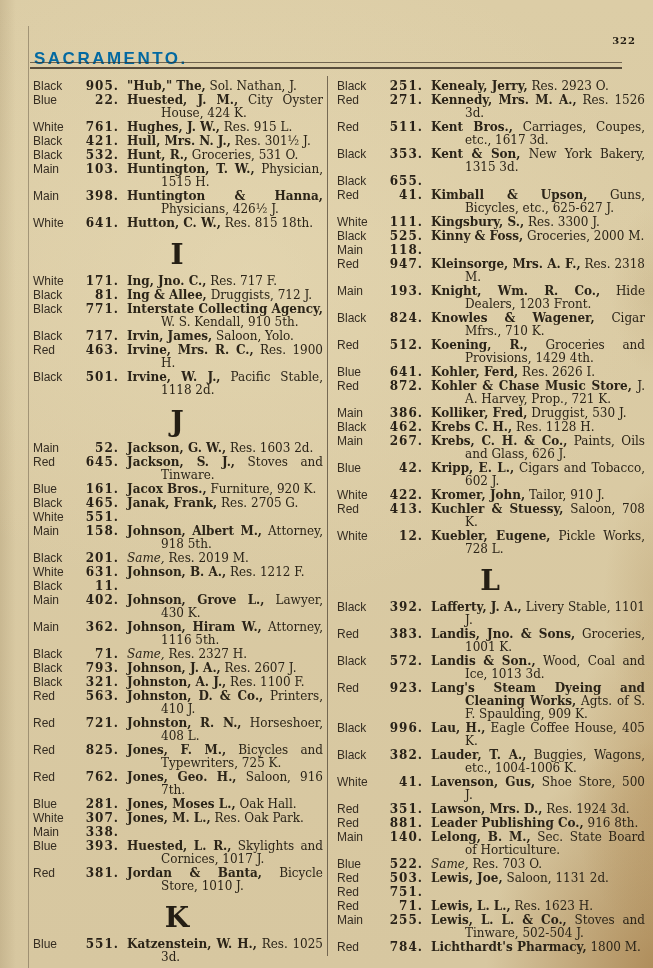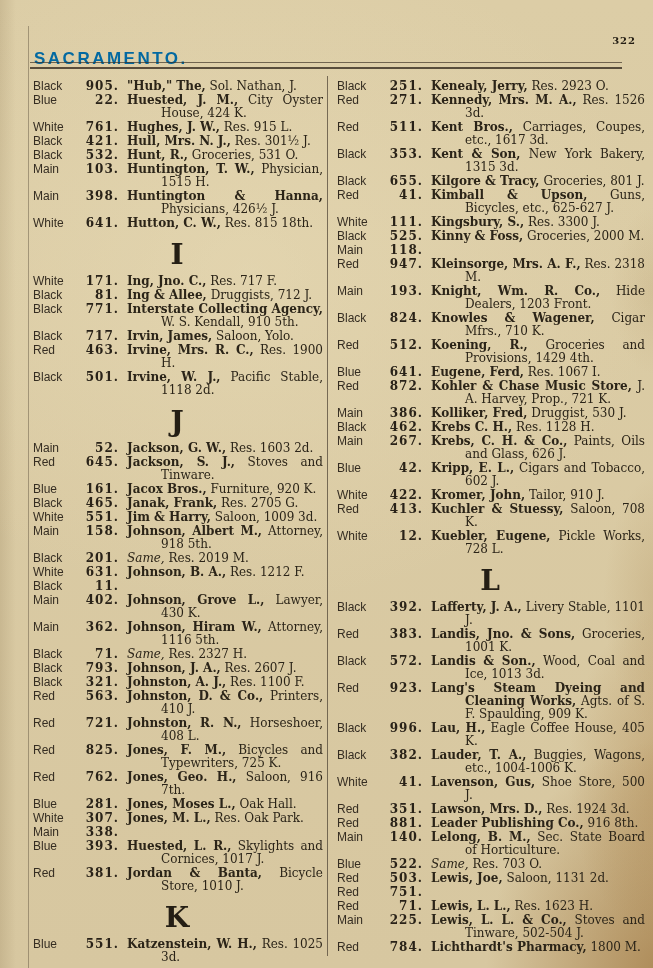--- a/index.html
+++ b/index.html
@@ -161,21 +161,20 @@
     <span class="txt"><span class="name">Jacox Bros.,</span> <span class="detail">Furniture, 920 K.</span></span>
   </div>
     <div class="entry">
     <span class="exchange">Black</span>
     <span class="num">465.</span>
     <span class="txt"><span class="name">Janak, Frank,</span> <span class="detail">Res. 2705 G.</span></span>
   </div>
     <div class="entry">
     <span class="exchange">White</span>
     <span class="num">551.</span>
-    <span class="txt"><span class="name">Jim &amp; Harry,</span> <span class="detail">Saloon, 1009 3d.</span></span>
   </div>
     <div class="entry">
     <span class="exchange">Main</span>
     <span class="num">158.</span>
     <span class="txt"><span class="name">Johnson, Albert M.,</span> <span class="detail">Attorney, 918 5th.</span></span>
   </div>
     <div class="entry">
     <span class="exchange">Black</span>
     <span class="num">201.</span>
     <span class="txt"><span class="name italic">Same,</span> <span class="detail">Res. 2019 M.</span></span>
@@ -282,21 +281,20 @@
     <span class="txt"><span class="name">Kent Bros.,</span> <span class="detail">Carriages, Coupes, etc., 1617 3d.</span></span>
   </div>
     <div class="entry">
     <span class="exchange">Black</span>
     <span class="num">353.</span>
     <span class="txt"><span class="name">Kent &amp; Son,</span> <span class="detail">New York Bakery, 1315 3d.</span></span>
   </div>
     <div class="entry">
     <span class="exchange">Black</span>
     <span class="num">655.</span>
-    <span class="txt"><span class="name">Kilgore &amp; Tracy,</span> <span class="detail">Groceries, 801 J.</span></span>
   </div>
     <div class="entry">
     <span class="exchange">Red</span>
     <span class="num">41.</span>
     <span class="txt"><span class="name">Kimball &amp; Upson,</span> <span class="detail">Guns, Bicycles, etc., 625-627 J.</span></span>
   </div>
     <div class="entry">
     <span class="exchange">White</span>
     <span class="num">111.</span>
     <span class="txt"><span class="name">Kingsbury, S.,</span> <span class="detail">Res. 3300 J.</span></span>
@@ -326,21 +324,21 @@
     <span class="txt"><span class="name">Knowles &amp; Wagener,</span> <span class="detail">Cigar Mfrs., 710 K.</span></span>
   </div>
     <div class="entry">
     <span class="exchange">Red</span>
     <span class="num">512.</span>
     <span class="txt"><span class="name">Koening, R.,</span> <span class="detail">Groceries and Provisions, 1429 4th.</span></span>
   </div>
     <div class="entry">
     <span class="exchange">Blue</span>
     <span class="num">641.</span>
-    <span class="txt"><span class="name">Eugene, Ferd,</span> <span class="detail">Res. 1067 I.</span></span>
+    <span class="txt"><span class="name">Kohler, Ferd,</span> <span class="detail">Res. 2626 I.</span></span>
   </div>
     <div class="entry">
     <span class="exchange">Red</span>
     <span class="num">872.</span>
     <span class="txt"><span class="name">Kohler &amp; Chase Music Store,</span> <span class="detail">J. A. Harvey, Prop., 721 K.</span></span>
   </div>
     <div class="entry">
     <span class="exchange">Main</span>
     <span class="num">386.</span>
     <span class="txt"><span class="name">Kolliker, Fred,</span> <span class="detail">Druggist, 530 J.</span></span>
@@ -440,21 +438,21 @@
     <span class="exchange">Red</span>
     <span class="num">751.</span>
   </div>
     <div class="entry">
     <span class="exchange">Red</span>
     <span class="num">71.</span>
     <span class="txt"><span class="name">Lewis, L. L.,</span> <span class="detail">Res. 1623 H.</span></span>
   </div>
     <div class="entry">
     <span class="exchange">Main</span>
-    <span class="num">225.</span>
+    <span class="num">255.</span>
     <span class="txt"><span class="name">Lewis, L. L. &amp; Co.,</span> <span class="detail">Stoves and Tinware, 502-504 J.</span></span>
   </div>
     <div class="entry">
     <span class="exchange">Red</span>
     <span class="num">784.</span>
     <span class="txt"><span class="name">Lichthardt's Pharmacy,</span> <span class="detail">1800 M.</span></span>
   </div>
   </div>
 
 </body></html>

